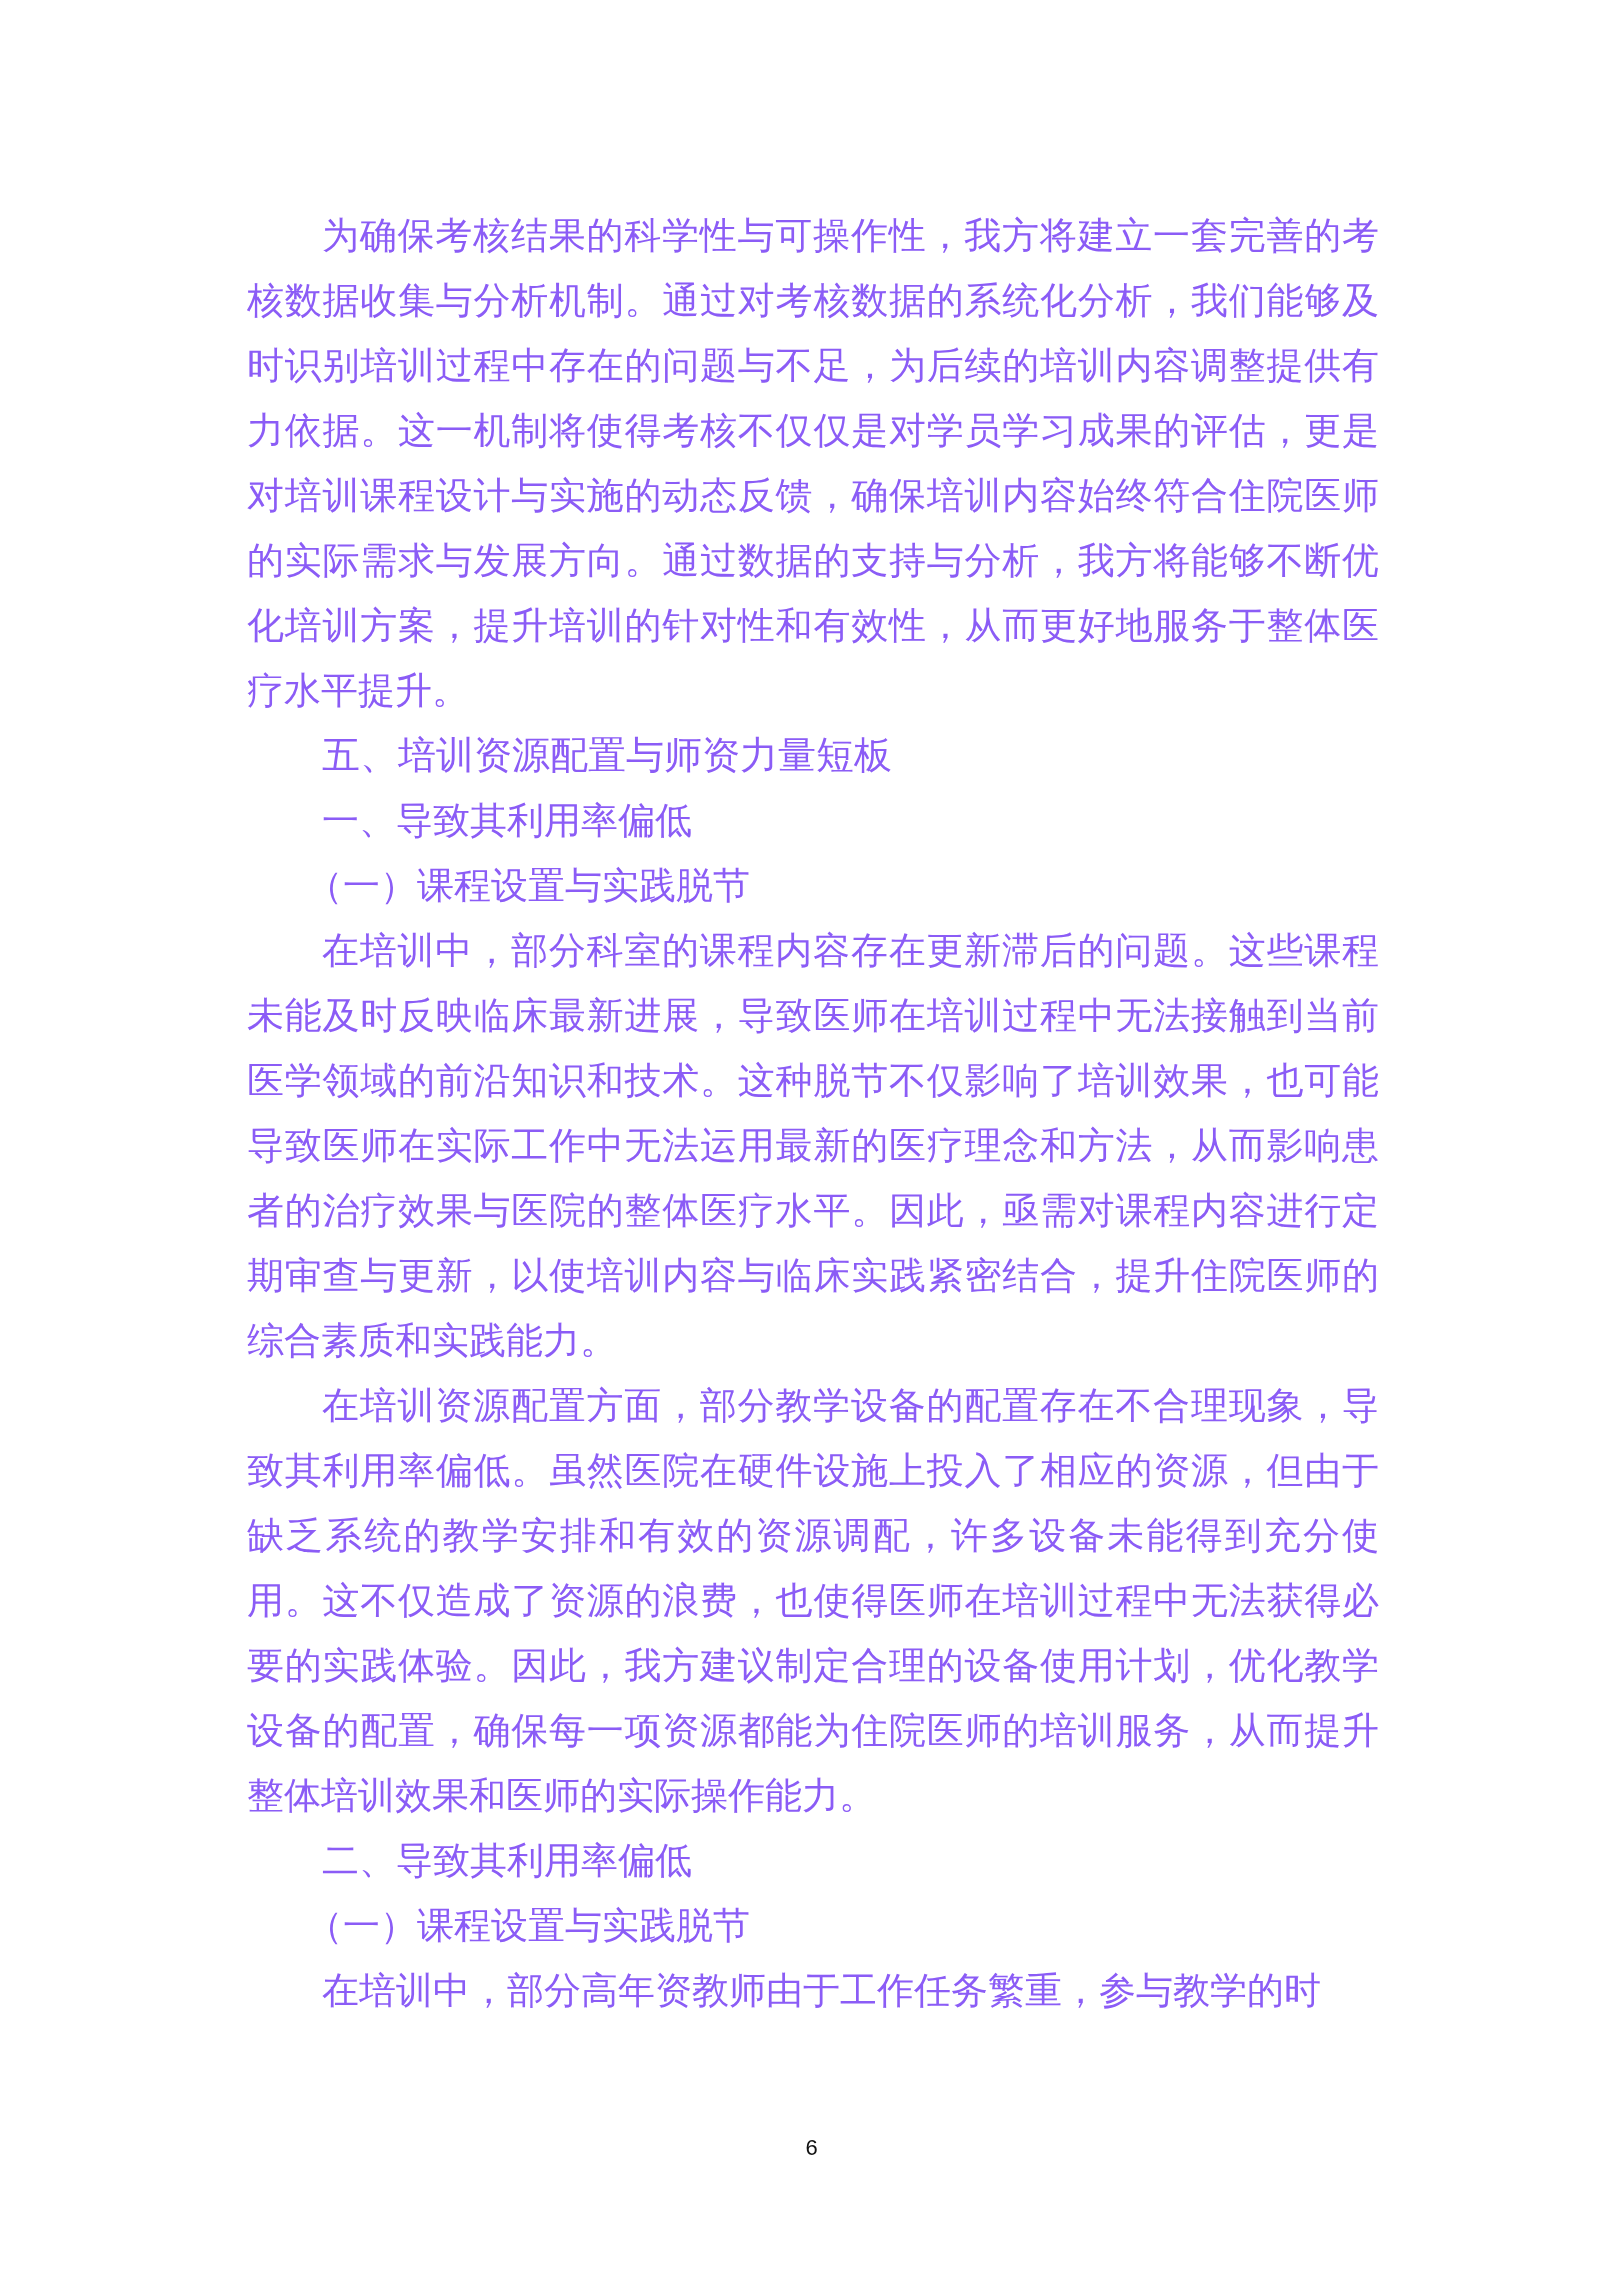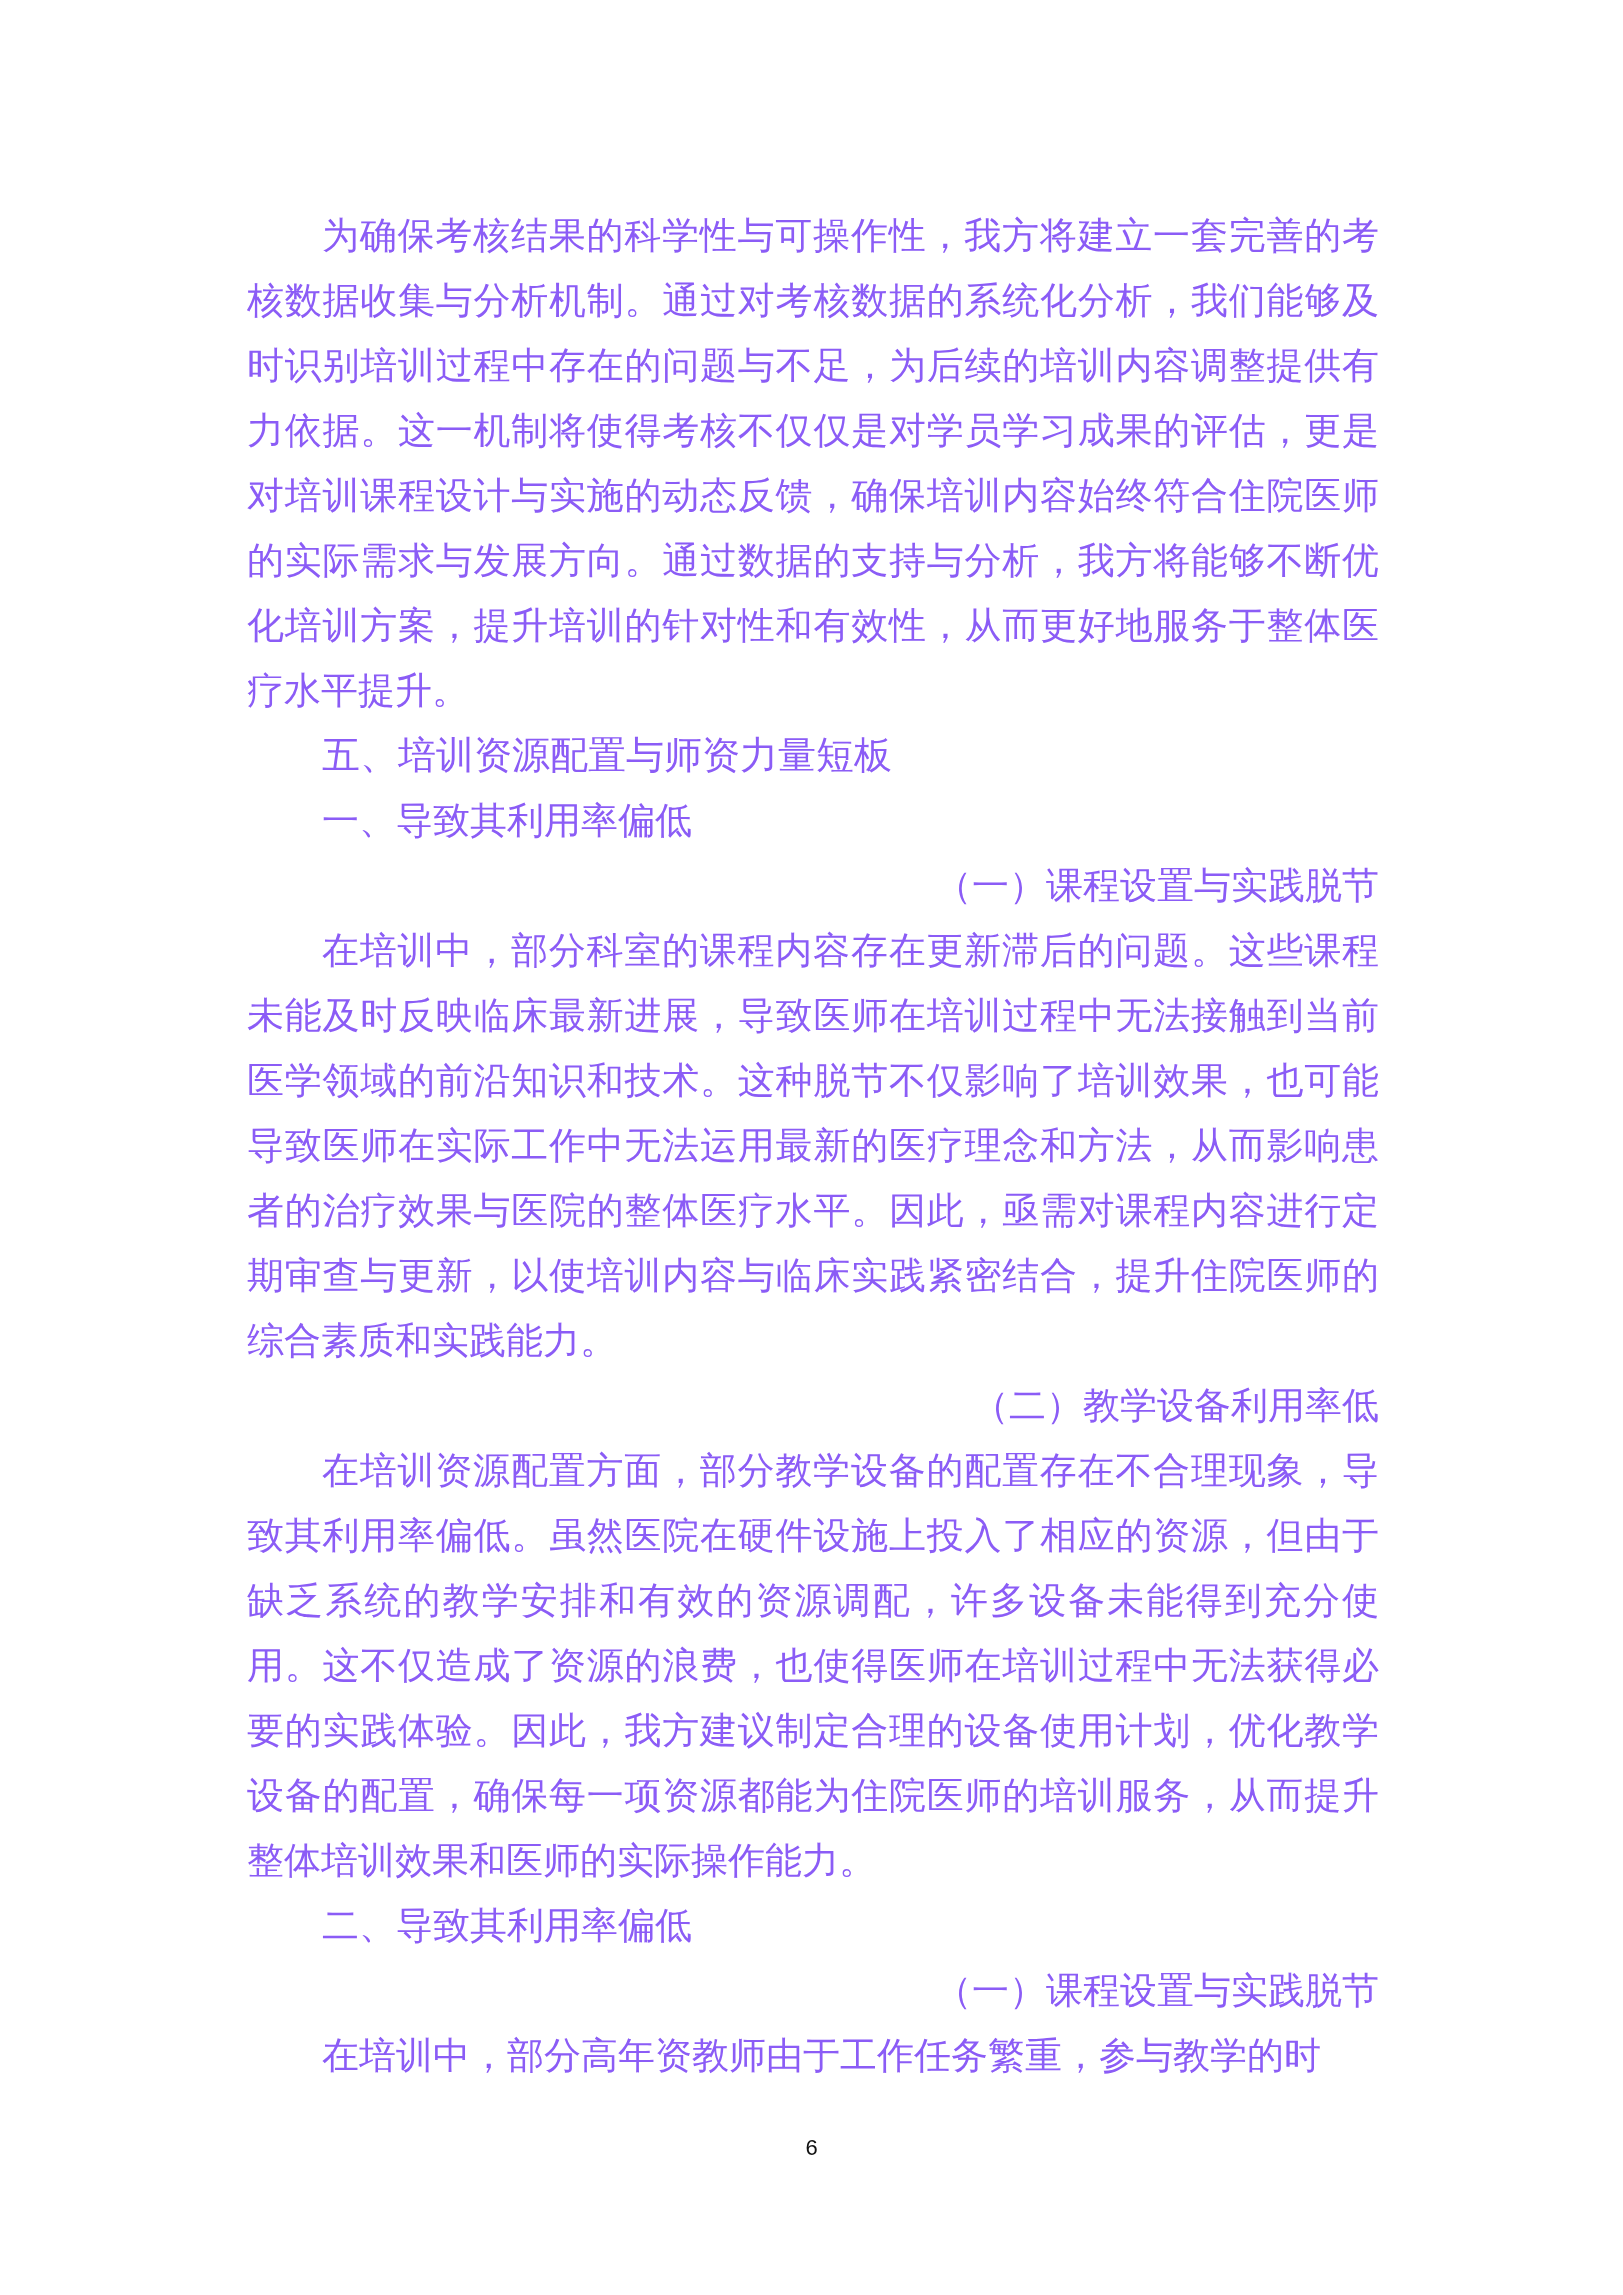--- a/index.html
+++ b/index.html
@@ -11,41 +11,40 @@
     width: 1132px;
     font-family: "DejaVu Serif", "Liberation Serif", serif;
     color: #8b5cf6;
     font-size: 37px;
     line-height: 65px;
   }
   .p { margin: 0; text-align: justify; text-align-last: left; }
   .indent { text-indent: 75px; }
   .h1 { margin: 0; font-weight: normal; text-indent: 75px; font-size: 38px; }
   .h2 { margin: 0; text-indent: 75px; }
-  .h3 { margin: 0; text-indent: 59px; text-align: right; }
+  .h3 { margin: 0; text-indent: 59px; }
   .page-number {
     position: absolute;
     left: 0; width: 1623px;
     top: 2135px;
     text-align: center;
     font-family: "Liberation Sans", sans-serif;
     font-size: 22px;
     color: #111111;
   }
 </style>
 </head>
 <body>
 
 <div class="page">
   <p class="p indent">为确保考核结果的科学性与可操作性，我方将建立一套完善的考核数据收集与分析机制。通过对考核数据的系统化分析，我们能够及时识别培训过程中存在的问题与不足，为后续的培训内容调整提供有力依据。这一机制将使得考核不仅仅是对学员学习成果的评估，更是对培训课程设计与实施的动态反馈，确保培训内容始终符合住院医师的实际需求与发展方向。通过数据的支持与分析，我方将能够不断优化培训方案，提升培训的针对性和有效性，从而更好地服务于整体医疗水平提升。</p>
   <p class="h1">五、培训资源配置与师资力量短板</p>
   <p class="h2">一、导致其利用率偏低</p>
   <p class="h3">（一）课程设置与实践脱节</p>
   <p class="p indent">在培训中，部分科室的课程内容存在更新滞后的问题。这些课程未能及时反映临床最新进展，导致医师在培训过程中无法接触到当前医学领域的前沿知识和技术。这种脱节不仅影响了培训效果，也可能导致医师在实际工作中无法运用最新的医疗理念和方法，从而影响患者的治疗效果与医院的整体医疗水平。因此，亟需对课程内容进行定期审查与更新，以使培训内容与临床实践紧密结合，提升住院医师的综合素质和实践能力。</p>
-  <p class="h3">（二）教学设备利用率低</p>
   <p class="p indent">在培训资源配置方面，部分教学设备的配置存在不合理现象，导致其利用率偏低。虽然医院在硬件设施上投入了相应的资源，但由于缺乏系统的教学安排和有效的资源调配，许多设备未能得到充分使用。这不仅造成了资源的浪费，也使得医师在培训过程中无法获得必要的实践体验。因此，我方建议制定合理的设备使用计划，优化教学设备的配置，确保每一项资源都能为住院医师的培训服务，从而提升整体培训效果和医师的实际操作能力。</p>
   <p class="h2">二、导致其利用率偏低</p>
   <p class="h3">（一）课程设置与实践脱节</p>
   <p class="p indent">在培训中，部分高年资教师由于工作任务繁重，参与教学的时</p>
 </div>
 
 <div class="page-number">6</div>
 
 
 </body></html>

